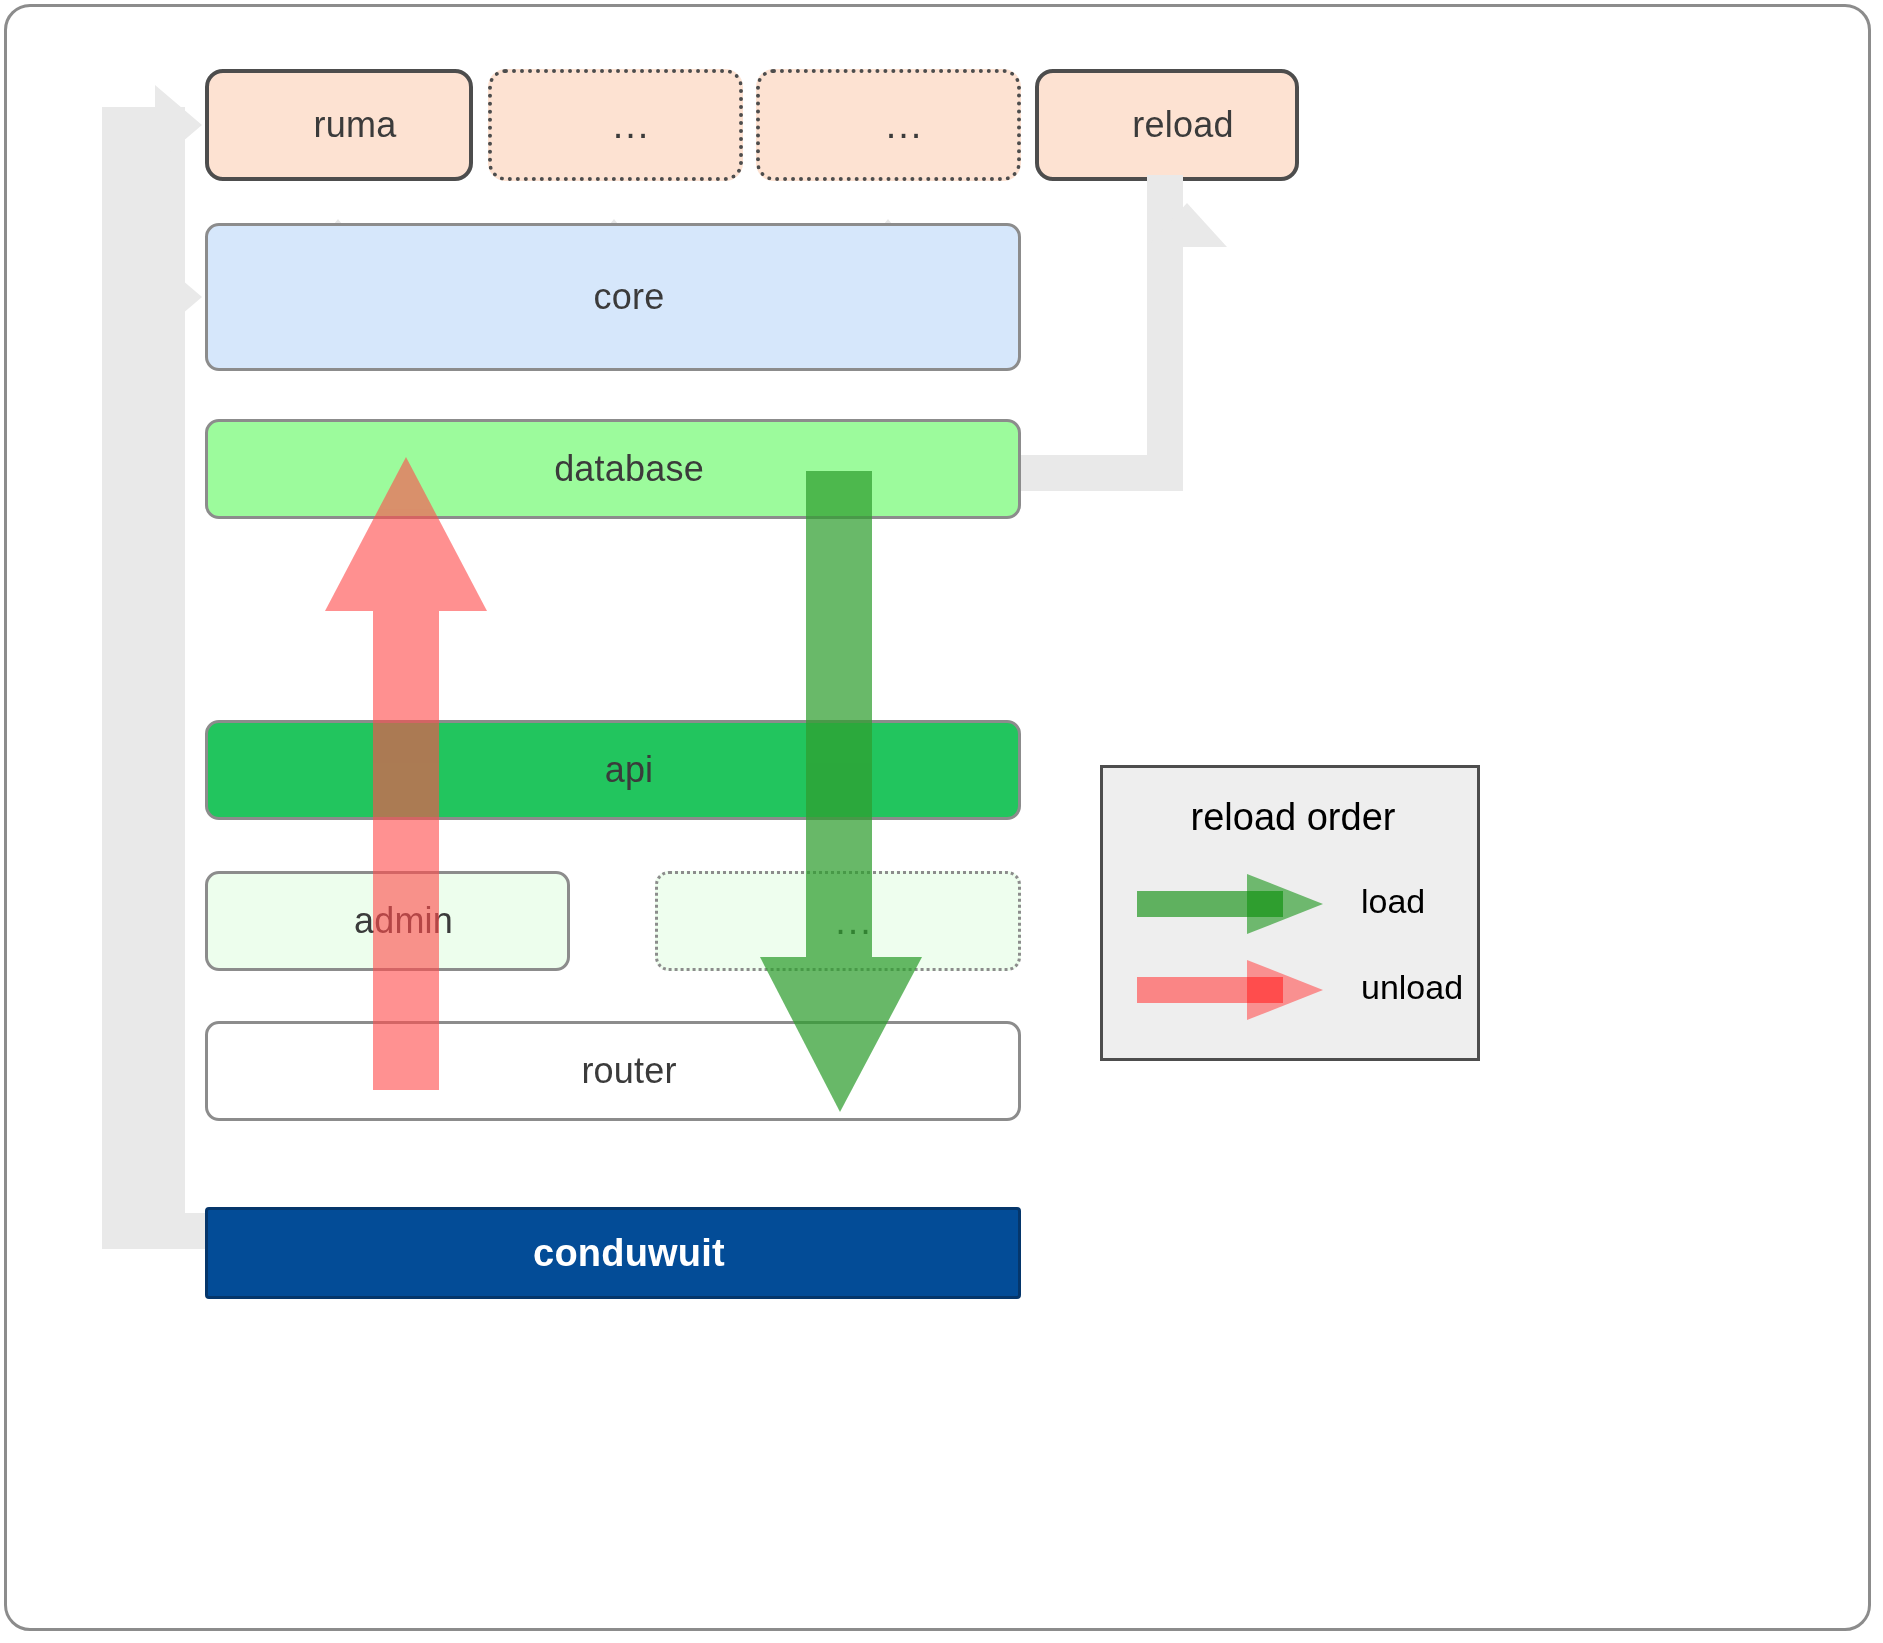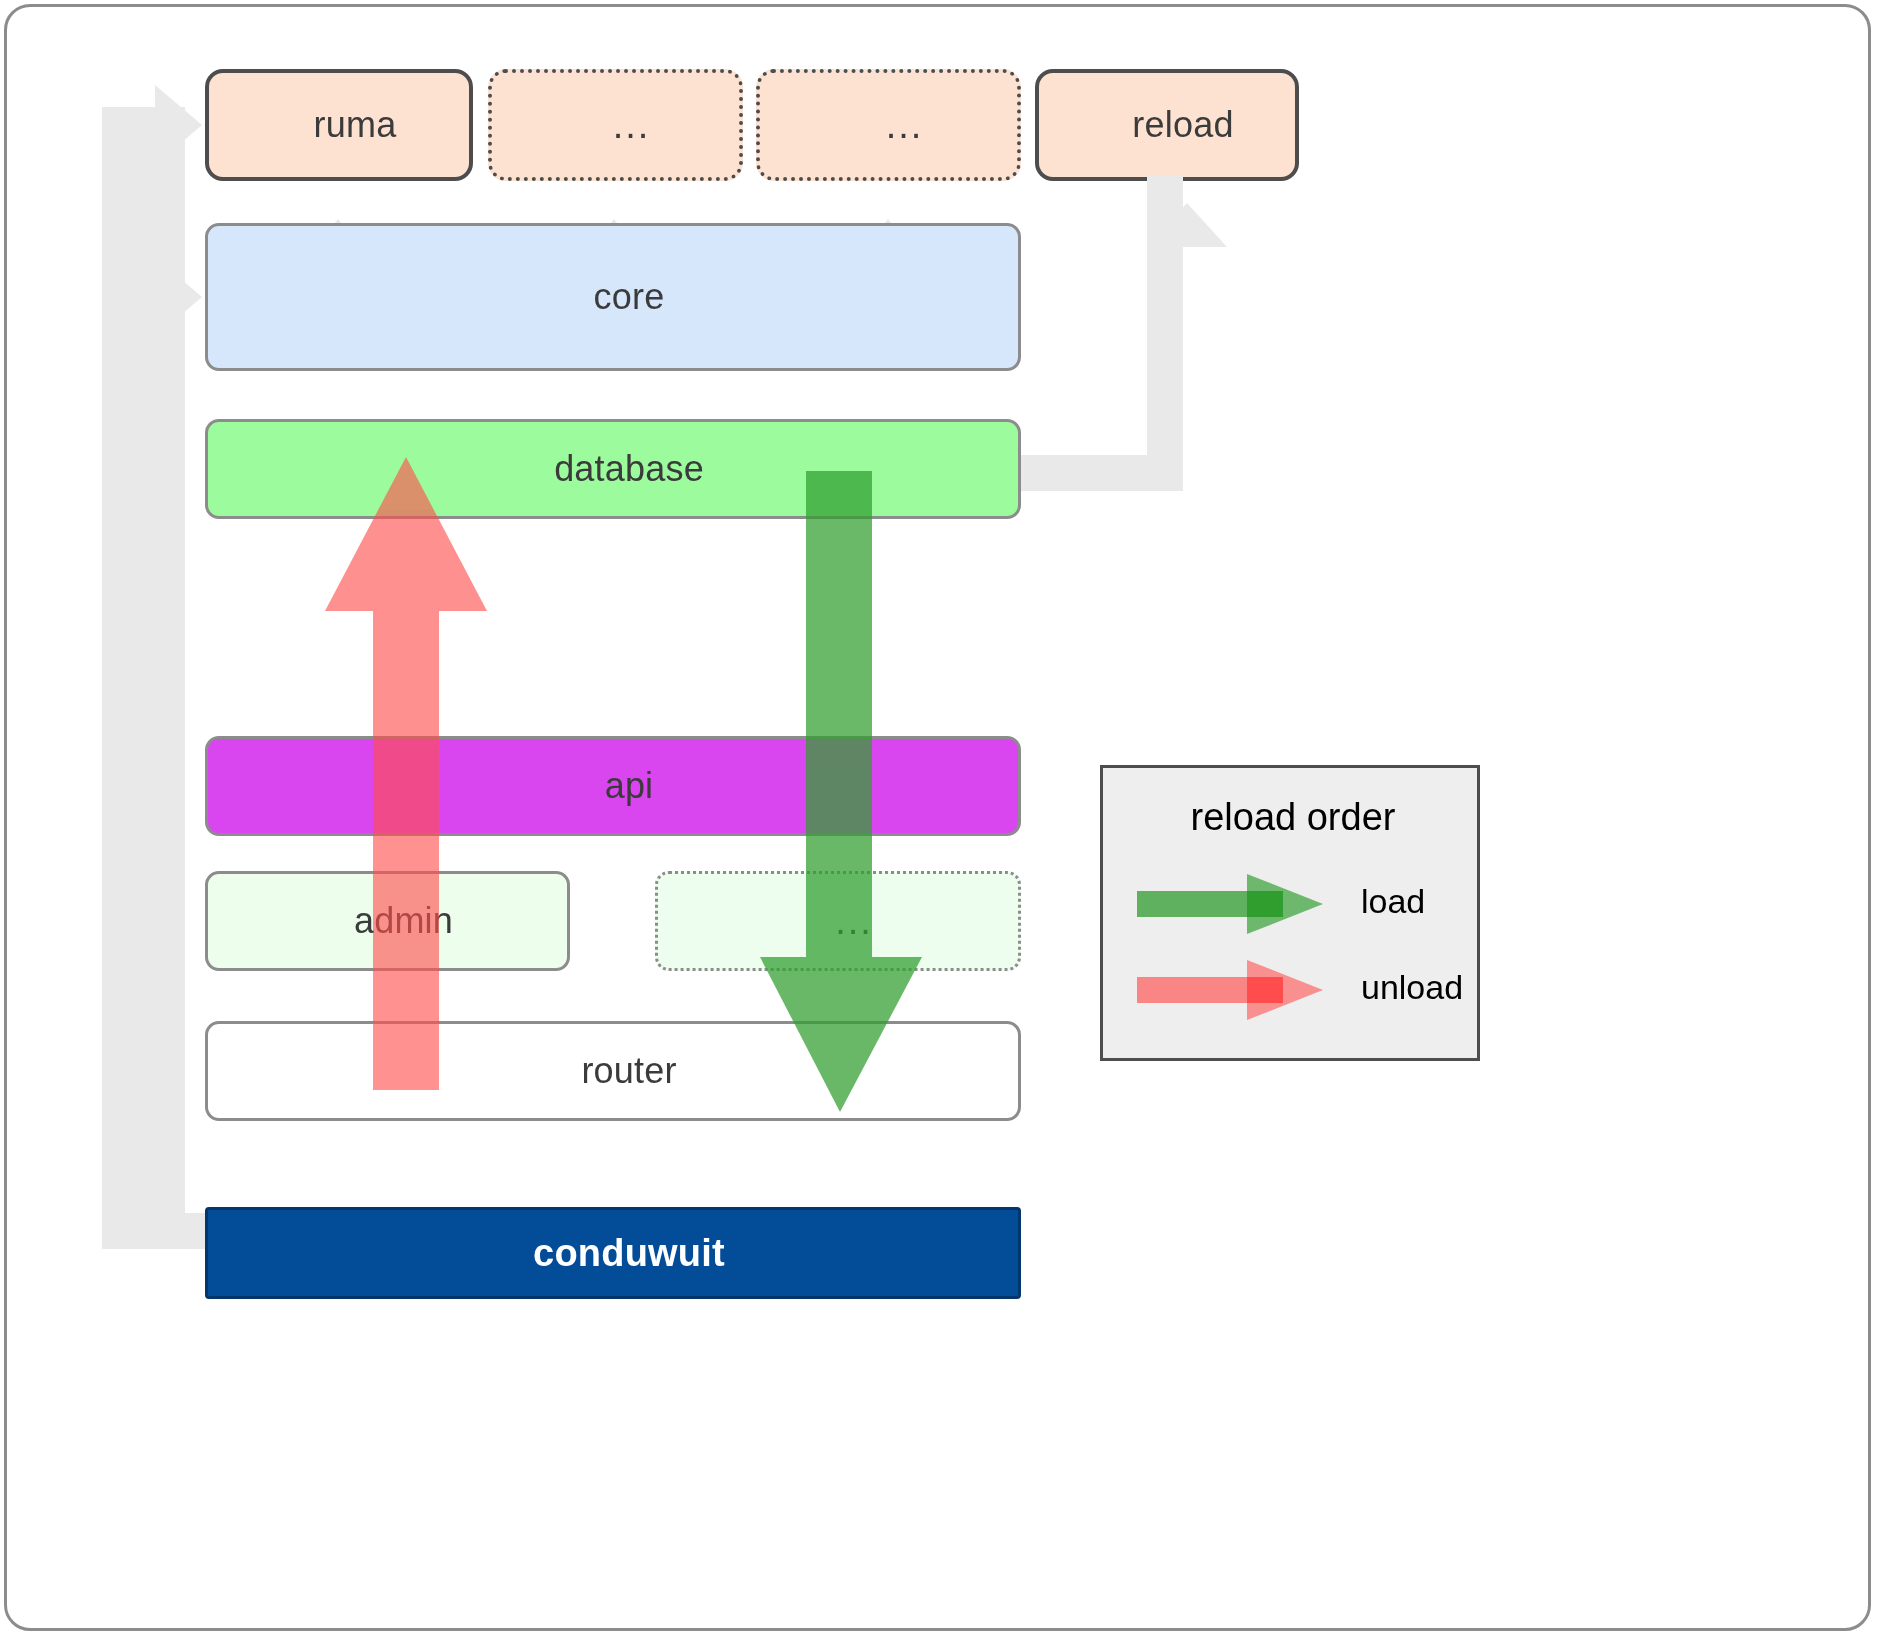--- a/index.html
+++ b/index.html
@@ -21,21 +21,21 @@
   .dep .lbl{font-size:36px;}
   .dep.dots .lbl{font-size:38px;letter-spacing:2px;color:#3b3b3b;}
   
   .layer{border:3px solid #8c8c8c;border-radius:14px;}
   .layer.dotted{border:3px dotted #8c8c8c;}
   .layer .lbl{font-size:36px;text-align:right;}
   .layer.dots .lbl{font-size:38px;letter-spacing:2px;}
   #n-core{background:#d6e7fb;}
   #n-database{background:#9cfb9c;}
   #n-service{background:#cdfccd;}
-  #n-api{background:#d946ef;margin-top:16px;}
+  #n-api{background:#22c55e;}
   #n-admin{background:#edfeed;}
   #n-dots-low{background:#eefeee;}
   #n-router{background:#ffffff;}
   #n-conduwuit{
     background:#034c97;border:3px solid #05366b;border-radius:4px;
   }
   #n-conduwuit .lbl{color:#ffffff;font-weight:bold;font-size:38px;}
 
   
   svg.overlay{position:absolute;left:0;top:0;width:1867px;height:1627px;overflow:visible;}

